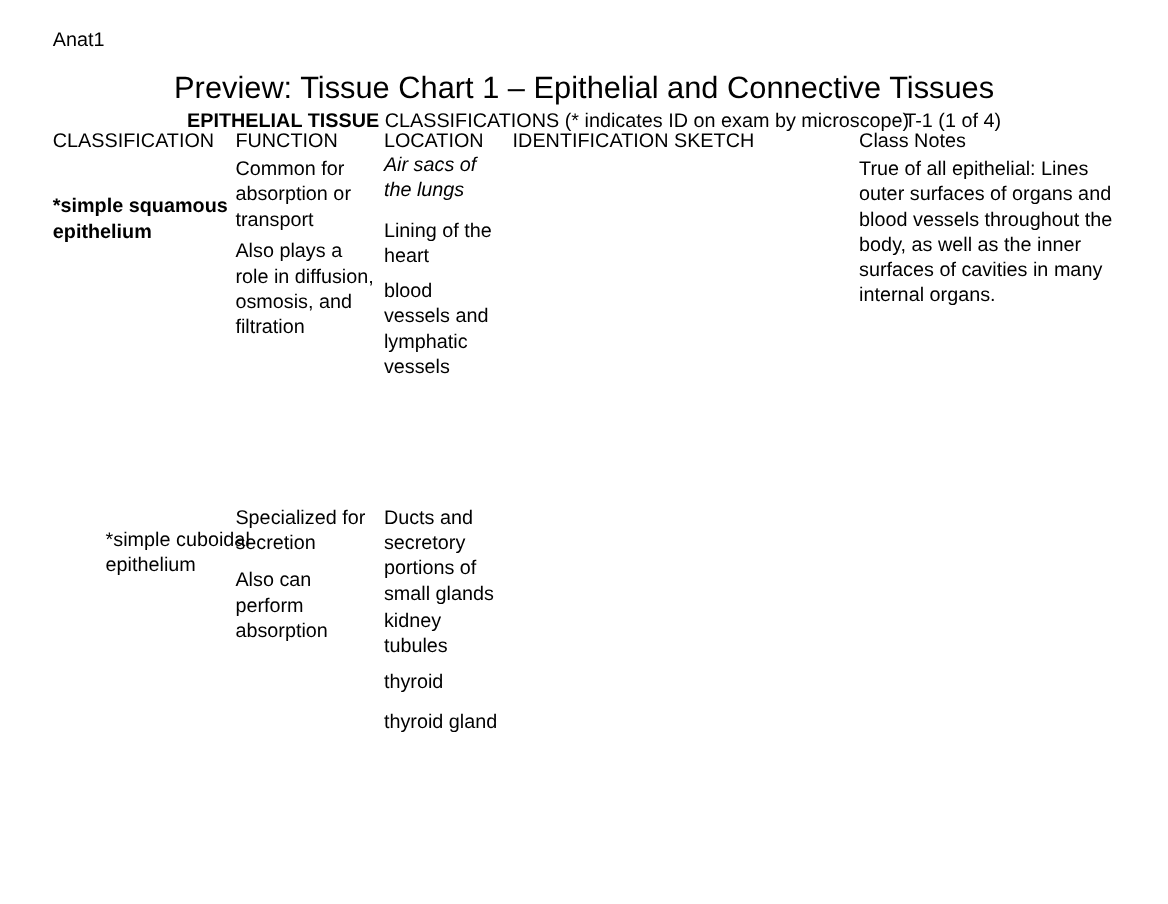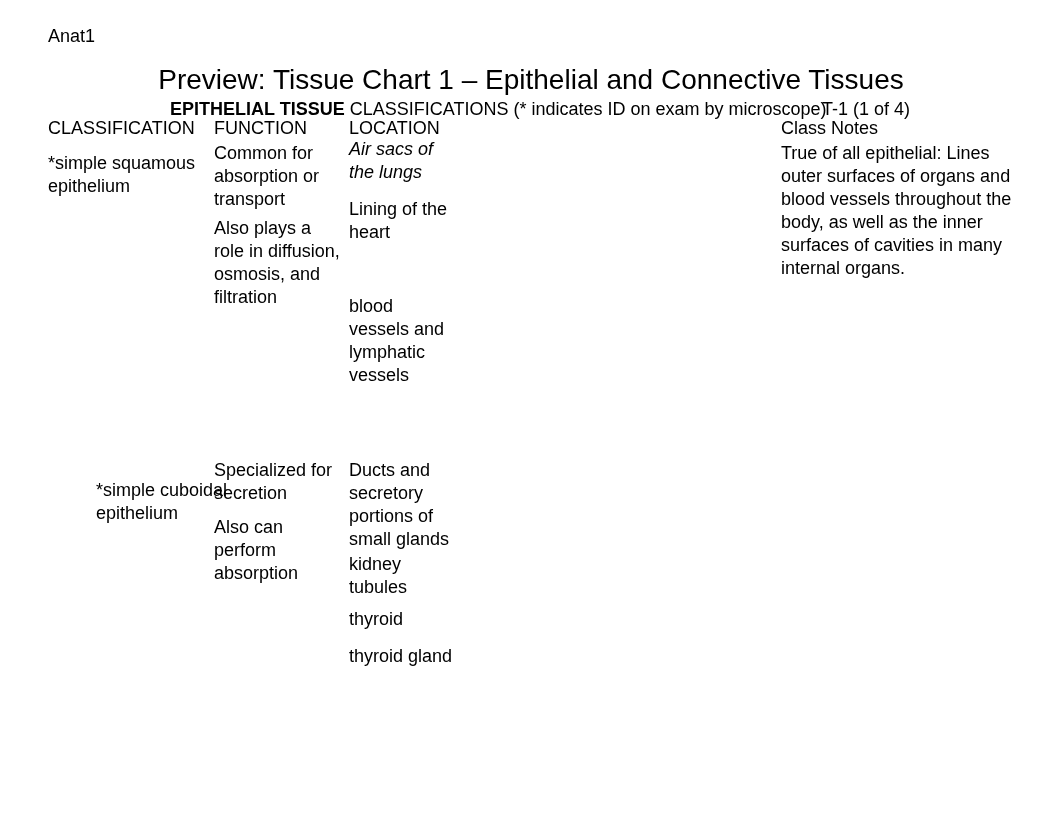--- a/index.html
+++ b/index.html
@@ -49,26 +49,26 @@
 
   .cell {
     position: absolute;
     font-size: 18px;
   }
   .col1 { left: 48px; width: 160px; }
   .col2 { left: 214px; width: 128px; }
   .col3 { left: 349px; width: 105px; }
   .col5 { left: 781px; width: 235px; }
 
-  .row1 .c1 { top: 152px; }
+  .row1 .c1 { top: 176px; font-weight: bold; }
   .row1 .c2a { top: 142px; }
   .row1 .c2b { top: 217px; }
   .row1 .c3a { top: 138px; font-style: italic; }
   .row1 .c3b { top: 198px; }
-  .row1 .c3c { top: 253px; margin-top: 42px; }
+  .row1 .c3c { top: 253px; }
   .row1 .c5 { top: 142px; }
 
   .row2 .c1 { top: 479px; margin-left: 48px; }
   .row2 .c2a { top: 459px; }
   .row2 .c2b { top: 516px; }
   .row2 .c3a { top: 459px; }
   .row2 .c3b { top: 553px; }
   .row2 .c3c { top: 608px; }
   .row2 .c3d { top: 645px; }
 
@@ -88,20 +88,21 @@
   <div class="title">Preview: Tissue Chart 1 – Epithelial and Connective Tissues</div>
 
   <div class="subhead">
     <span class="bold">EPITHELIAL TISSUE</span><span> CLASSIFICATIONS (* indicates ID on exam by microscope)</span>
   </div>
   <div class="pagenum">T-1 (1 of 4)</div>
 
   <div class="col-head col1h">CLASSIFICATION</div>
   <div class="col-head col2h">FUNCTION</div>
   <div class="col-head col3h">LOCATION</div>
+  <div class="col-head col4h">IDENTIFICATION SKETCH</div>
   <div class="col-head col5h">Class Notes</div>
 
   <div class="row1">
     <div class="cell col1 c1">*simple squamous epithelium</div>
     <div class="cell col2 c2a">Common for absorption or transport</div>
     <div class="cell col2 c2b">Also plays a role in diffusion, osmosis, and filtration</div>
     <div class="cell col3 c3a">Air sacs of the lungs</div>
     <div class="cell col3 c3b">Lining of the heart</div>
     <div class="cell col3 c3c">blood vessels and lymphatic vessels</div>
     <div class="cell col5 c5">True of all epithelial: Lines outer surfaces of organs and blood vessels throughout the body, as well as the inner surfaces of cavities in many internal organs.</div>

